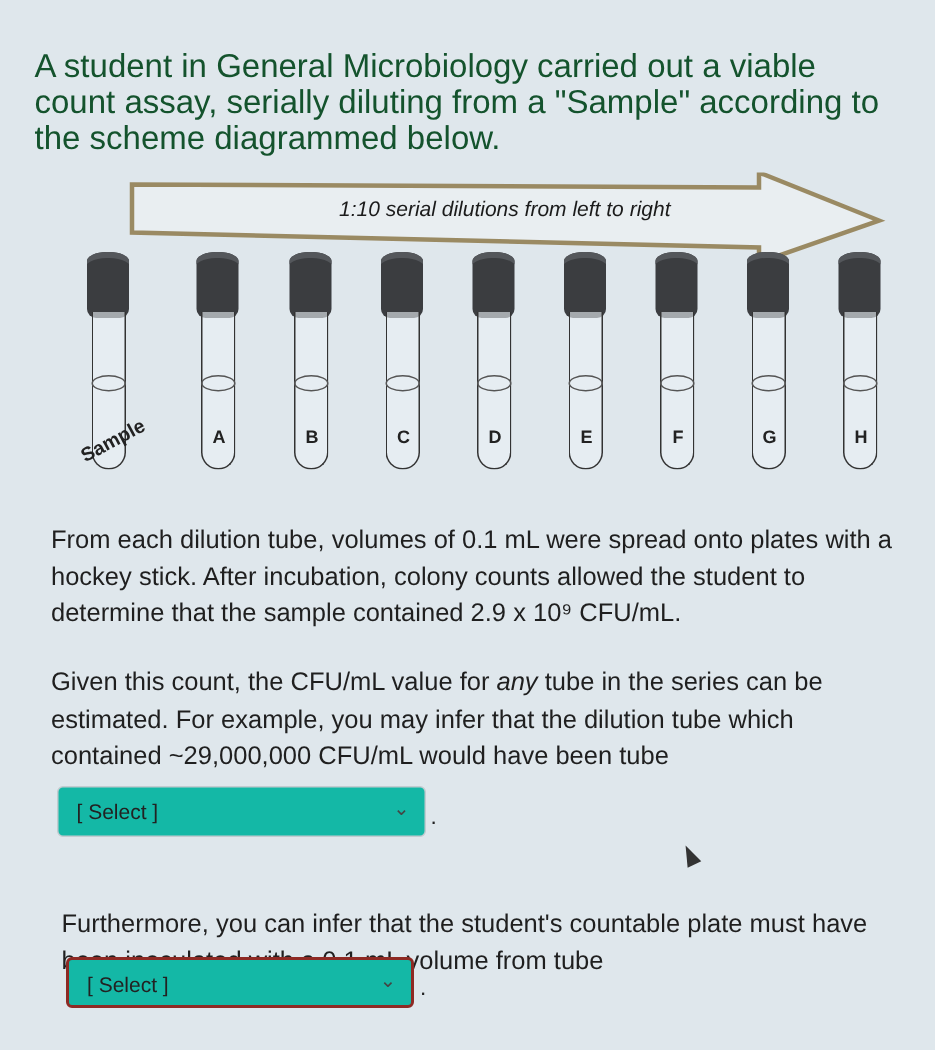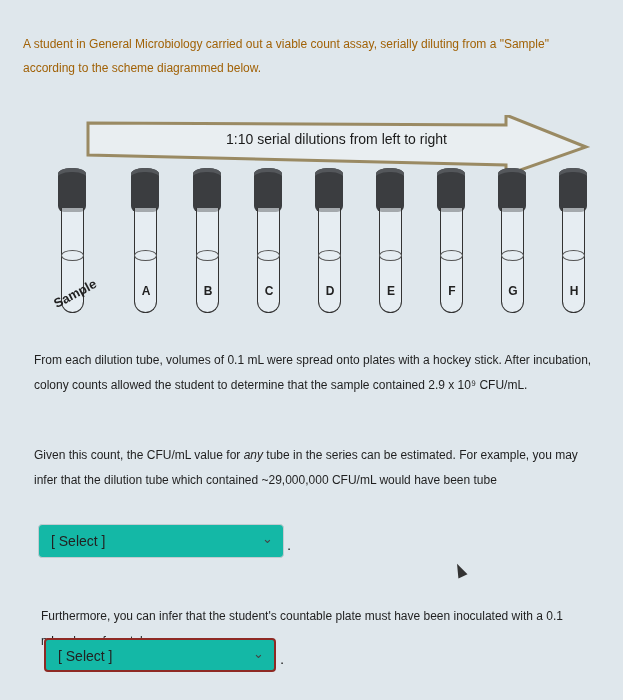--- a/index.html
+++ b/index.html
@@ -1,27 +1,27 @@
 <!DOCTYPE html>
 <html><head>
 <meta charset="utf-8">
 <style>
   html,body{margin:0;padding:0;}
   body{width:623px;height:700px;background:#dfe7ec;font-family:"Liberation Sans",sans-serif;color:#222;position:relative;overflow:hidden;}
-  .intro{position:absolute;left:23px;top:32px;width:580px;font-size:12px;line-height:24px;color:#a16207;}
+  .intro{position:absolute;left:23px;top:32px;width:580px;font-size:22px;line-height:24px;color:#14532d;}
   .diagram{position:absolute;left:56px;top:110px;width:540px;height:220px;}
   .arrow{position:absolute;left:30px;top:5px;}
-  .arrow-label{position:absolute;left:170px;top:21px;font-size:14px;color:#1b1b1b;}
+  .arrow-label{position:absolute;left:170px;top:21px;font-size:14px;font-style:italic;color:#1b1b1b;}
   .tube{position:absolute;top:58px;width:28px;height:150px;}
   .cap{position:absolute;left:0;top:0;width:28px;height:44px;background:#3b3d40;border-radius:13px 13px 6px 6px / 6px 6px 6px 6px;box-shadow:inset 0 6px 0 -2px #54575b;}
   .glass{position:absolute;left:3px;top:40px;width:21px;height:104px;border:1.6px solid #333;border-top:none;border-radius:0 0 12px 12px;background:rgba(235,242,246,0.6);}
   .meniscus{position:absolute;left:-1px;top:42px;width:21px;height:9px;border:1.4px solid #555;border-radius:50%;}
   .tube-label{position:absolute;left:0;top:76px;width:22px;text-align:center;font-size:12px;font-weight:bold;color:#222;}
   .sample-label{position:absolute;left:-6px;top:118px;font-size:13px;font-weight:bold;transform:rotate(-28deg);color:#222;}
-  .para{position:absolute;left:34px;width:570px;font-size:12px;line-height:24.5px;color:#1f1f1f;}
+  .para{position:absolute;left:34px;width:570px;font-size:17px;line-height:24.5px;color:#1f1f1f;}
   .select{position:absolute;height:34px;background:#14b8a6;border:1px solid #c3cbd0;border-radius:4px;box-sizing:border-box;font-size:14px;color:#222;}
   .select .val{position:absolute;left:12px;top:8px;}
   .select .chev{position:absolute;right:10px;top:6px;font-size:13px;color:#444;}
   .select.err{border:2px solid #8e2a24;}
   .period{position:absolute;font-size:15px;color:#222;}
   .cursor{position:absolute;left:455px;top:563px;width:0;height:0;border-left:5px solid transparent;border-right:5px solid transparent;border-bottom:14px solid #333;transform:rotate(-25deg);}
 </style>
 </head>
 <body>
 

